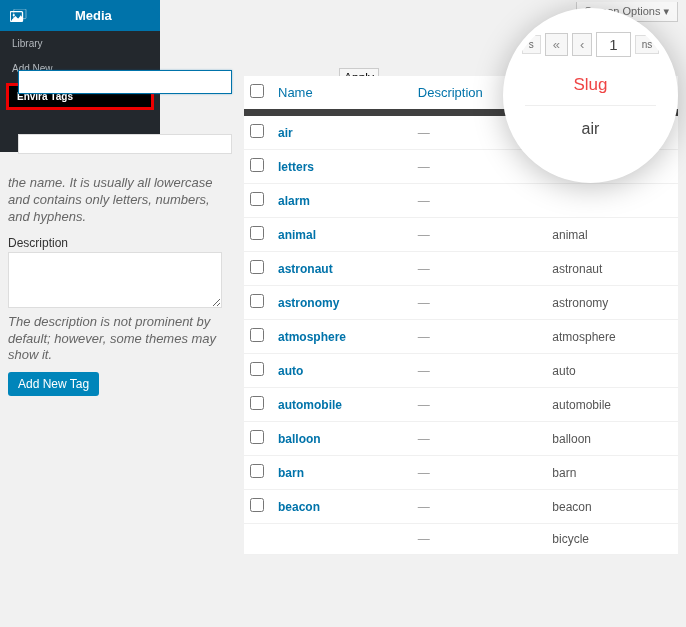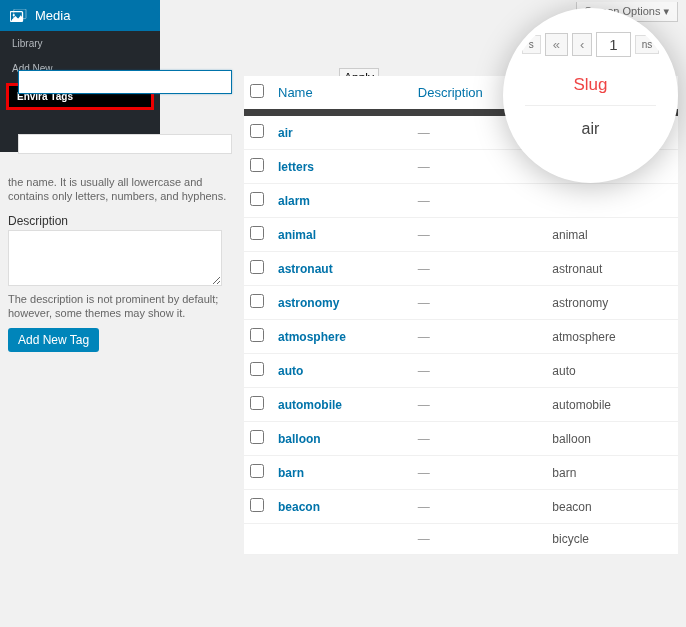--- a/index.html
+++ b/index.html
@@ -1,26 +1,26 @@
 <!DOCTYPE html>
 <html><head>
 <meta charset="utf-8">
 <style>
 * { box-sizing: border-box; margin: 0; padding: 0; }
 body { font-family: -apple-system, "Segoe UI", Helvetica, Arial, sans-serif; font-size: 13px; color: #444; background: #f1f1f1; width: 686px; height: 627px; overflow: hidden; position: relative; }
 .sidebar { width: 160px; background: #23282d; color: #fff; position: absolute; left: 0; top: 0; height: 152px; }
-.sidebar-header { background: #0073aa; color: #fff; padding: 8px 10px; font-weight: normal; display: flex; align-items: center; position: relative; }
+.sidebar-header { background: #0073aa; color: #fff; padding: 8px 10px; font-weight: bold; display: flex; align-items: center; position: relative; gap: 40px; }
 .sidebar-header::after { content: ""; position: absolute; right: -8px; top: 50%; transform: translateY(-50%); border: 8px solid transparent; border-left-color: #0073aa; }
 .media-icon { width: 18px; height: 14px; margin-right: 7px; }
 .sidebar-item { padding: 7px 12px; color: #b4b9be; cursor: pointer; font-size: 10px; }
 .sidebar-item.active { background: #000; color: #fff; font-weight: bold; border: 3px solid #e00; margin: 2px 6px; padding: 5px 8px; }
 .form-area { position: absolute; left: 8px; top: 70px; width: 225px; padding-top: 85px; }
 .text-input { width: 214px; height: 24px; border: 1px solid #0073aa; background: #fff; position: absolute; top: 0; left: 10px; box-shadow: 0 0 2px rgba(0,115,170,0.4); }
 .small-partial { width: 214px; height: 20px; border: 1px solid #ddd; background: #fff; position: absolute; top: 64px; left: 10px; }
-.helper-text { font-size: 11px; color: #666; line-height: 1.3; margin-top: 3px; }
+.helper-text { font-size: 13px; color: #666; font-style: italic; line-height: 1.3; margin-top: 3px; }
 .label-text { font-size: 12px; color: #333; margin-top: 10px; margin-bottom: 2px; }
 textarea { width: 214px; height: 56px; border: 1px solid #ddd; resize: vertical; font-family: inherit; padding: 3px; }
 .add-btn { background: #0085ba; color: #fff; border: none; border-radius: 3px; padding: 5px 10px; font-size: 12px; cursor: pointer; margin-top: 8px; }
 .main { position: absolute; left: 244px; top: 0; right: 0; bottom: 0; }
 .screen-options { position: absolute; right: 8px; top: 2px; background: #f7f7f7; border: 1px solid #ccc; border-top: none; padding: 3px 8px; font-size: 11px; color: #666; cursor: pointer; }
 .bulk-row { position: absolute; top: 56px; left: 0; display: flex; gap: 4px; align-items: center; }
 .bulk-select { border: 1px solid #ccc; padding: 2px 16px 2px 6px; font-size: 12px; background: #fff; appearance: none; position: relative; }
 .bulk-wrap { position: relative; margin-top: 24px; }
 .bulk-wrap::after { content: "▾"; position: absolute; right: 4px; top: 3px; font-size: 9px; pointer-events: none; }
 .apply-btn { border: 1px solid #ccc; background: #f7f7f7; padding: 2px 4px; font-size: 12px; cursor: pointer; }

